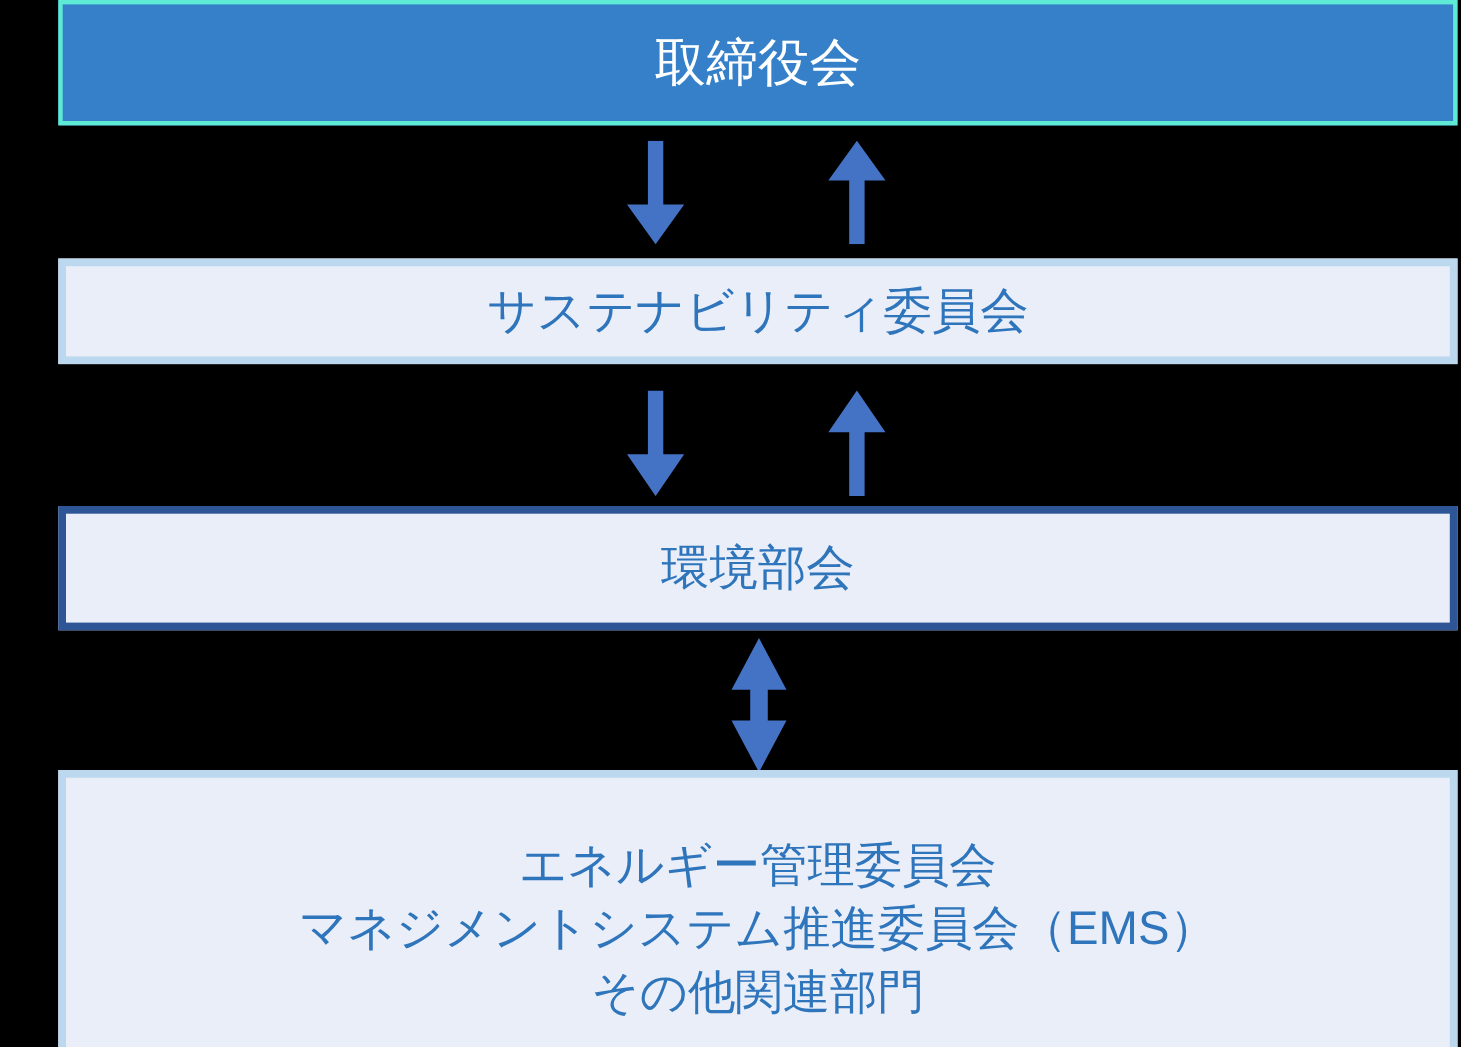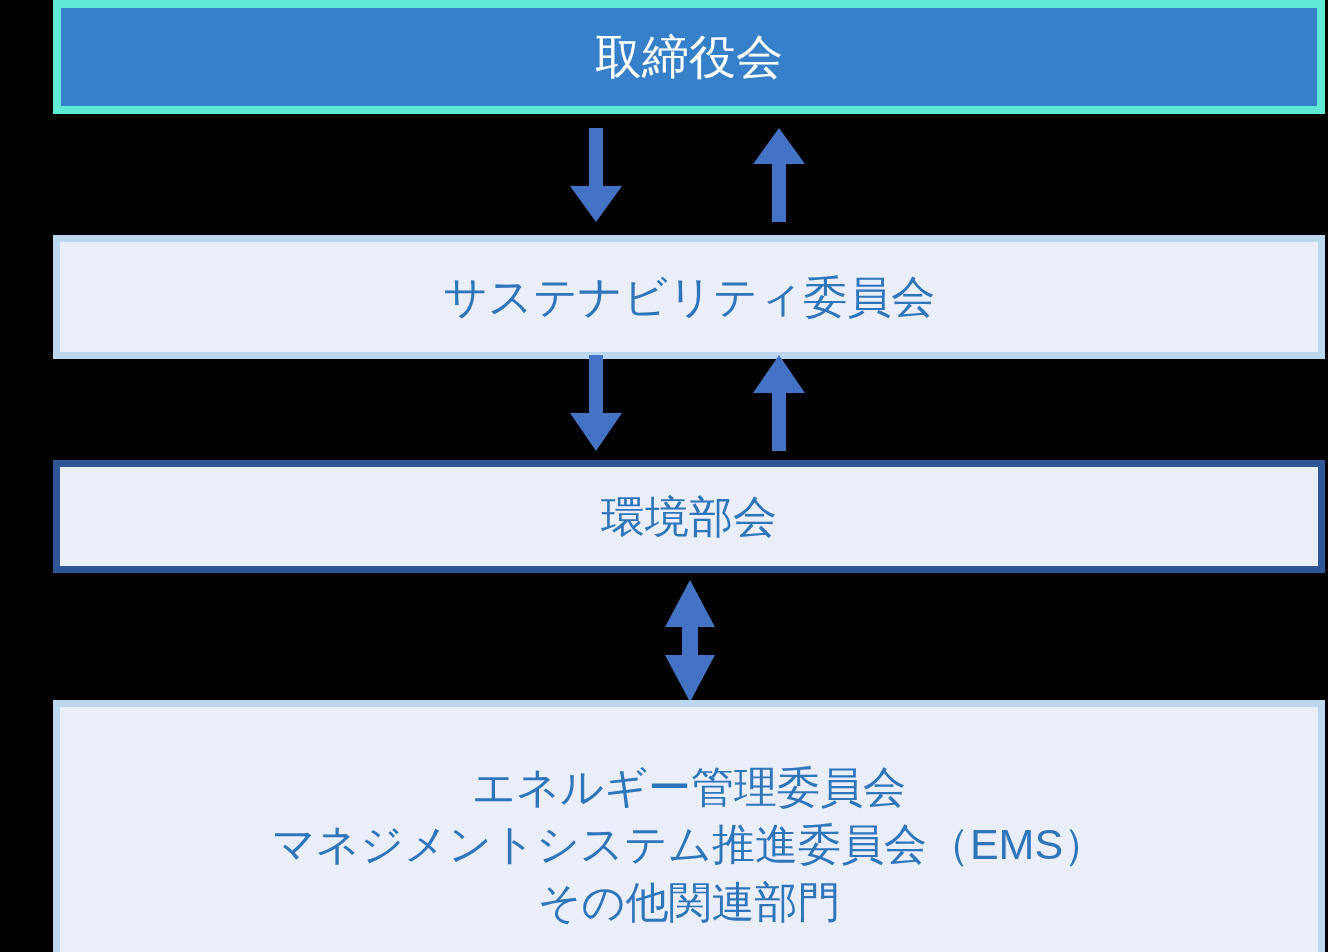--- a/index.html
+++ b/index.html
@@ -35,21 +35,21 @@
 
   .node-label {
     display: block;
     width: 100%;
     white-space: pre-line;
   }
 
   
   .node--filled {
     background: #3580c8;
-    border: 8px solid #5eead4;
+    border: 4px solid #5eead4;
     color: #ffffff;
     font-size: 47px;
     font-weight: 400;
   }
 
   
   .node--light {
     background: #e9eef8;
     border: 7px solid #bcd8ef;
     color: #2f75bc;
@@ -61,21 +61,21 @@
   .node--light-strong {
     background: #e9eef8;
     border: 7px solid #2e5596;
     color: #2f75bc;
     font-size: 44px;
     font-weight: 400;
   }
 
   
   #node-board        { left: 53px;  top: 0px;   width: 1272px; height: 114px; }
-  #node-sustain      { left: 53px;  top: 235px; width: 1272px; height: 124px; justify-content: flex-end; }
+  #node-sustain      { left: 53px;  top: 235px; width: 1272px; height: 96px; justify-content: flex-end; }
   #node-environment  { left: 53px;  top: 460px; width: 1272px; height: 113px; }
   #node-committees   { left: 53px;  top: 700px; width: 1272px; height: 290px; }
 
   #node-committees .node-label { font-size: 43px; line-height: 1.33; }
 
   
   .arrow {
     position: absolute;
     display: block;
   }

